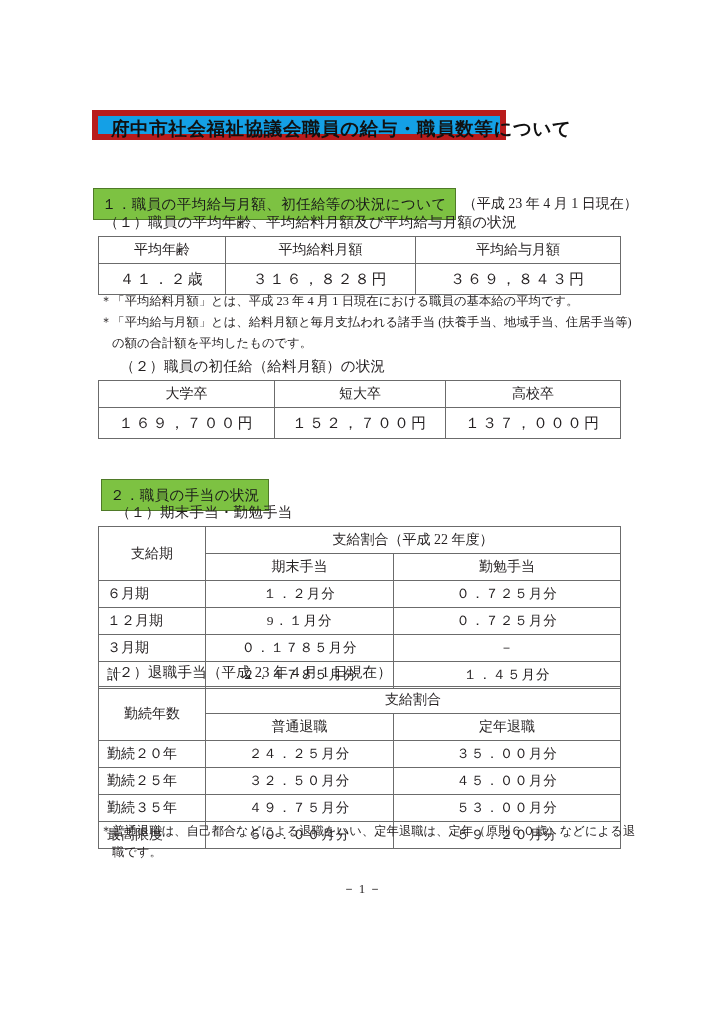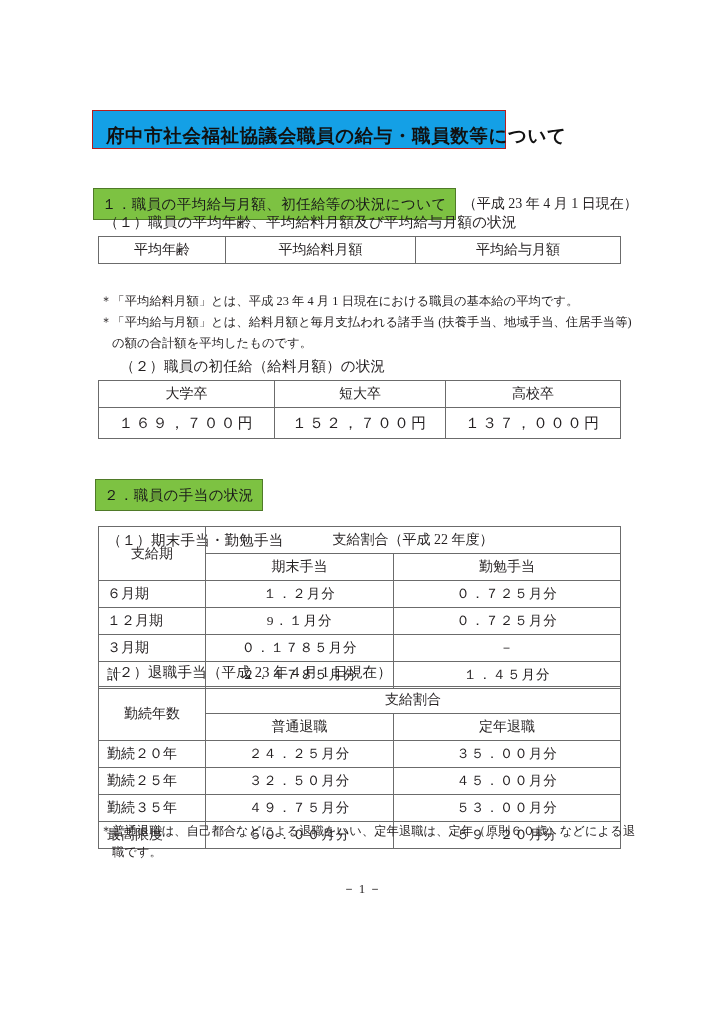--- a/index.html
+++ b/index.html
@@ -23,26 +23,26 @@
     height: 1024px;
     background: #ffffff;
   }
 
   
   .title-banner {
     position: absolute;
     left: 92px;
     top: 110px;
     width: 414px;
-    height: 39px;
+    height: 30px;
     background: #14A0E6;
-    border: 1px solid #b91c1c;
+    border: 6px solid #b91c1c;
     box-sizing: border-box;
     display: flex;
-    align-items: flex-end;
+    align-items: flex-start;
     padding-left: 13px;
   }
   .title-banner .title-text {
     font-size: 18.5px;
     font-weight: bold;
     letter-spacing: 0.6px;
     color: #111111;
     white-space: nowrap;
   }
 
@@ -163,20 +163,25 @@
         <col style="width:127px">
         <col style="width:190px">
         <col style="width:205px">
       </colgroup>
     <tbody>
       <tr>
         <td class="hdr">平均年齢</td>
         <td class="hdr">平均給料月額</td>
         <td class="hdr">平均給与月額</td>
       </tr>
+      <tr>
+        <td class="big-num tall">４１．２歳</td>
+        <td class="big-num tall">３１６，８２８円</td>
+        <td class="big-num tall">３６９，８４３円</td>
+      </tr>
     </tbody>
   </table>
 
   <div class="note" style="left:100px; top:293px;">＊「平均給料月額」とは、平成 23 年 4 月 1 日現在における職員の基本給の平均です。</div>
   <div class="note" style="left:100px; top:314px;">＊「平均給与月額」とは、給料月額と毎月支払われる諸手当 (扶養手当、地域手当、住居手当等)</div>
   <div class="note" style="left:112px; top:335px;">の額の合計額を平均したものです。</div>
 
   <div class="subhead" style="left:104px; top:357px;margin-left:16px;">（２）職員の初任給（給料月額）の状況</div>
 
   <table class="doc-table" style="left:98px; top:380px; width:522px;">
@@ -192,25 +197,25 @@
         <td class="hdr">高校卒</td>
       </tr>
       <tr>
         <td class="big-num tall">１６９，７００円</td>
         <td class="big-num tall">１５２，７００円</td>
         <td class="big-num tall">１３７，０００円</td>
       </tr>
     </tbody>
   </table>
 
-  <div class="section-head" style="left:95px; top:479px;text-align:center;">
+  <div class="section-head" style="left:101px; top:479px;text-align:center;">
     <div class="green-box">２．職員の手当の状況</div>
   </div>
 
-  <div class="subhead" style="left:107px; top:503px;margin-top:28px;">（１）期末手当・勤勉手当</div>
+  <div class="subhead" style="left:116px; top:503px;">（１）期末手当・勤勉手当</div>
 
   <table class="doc-table" style="left:98px; top:526px; width:522px;">
     <colgroup>
         <col style="width:107px">
         <col style="width:188px">
         <col style="width:227px">
       </colgroup>
     <tbody>
       <tr>
         <td class="hdr" rowspan="2">支給期</td>

